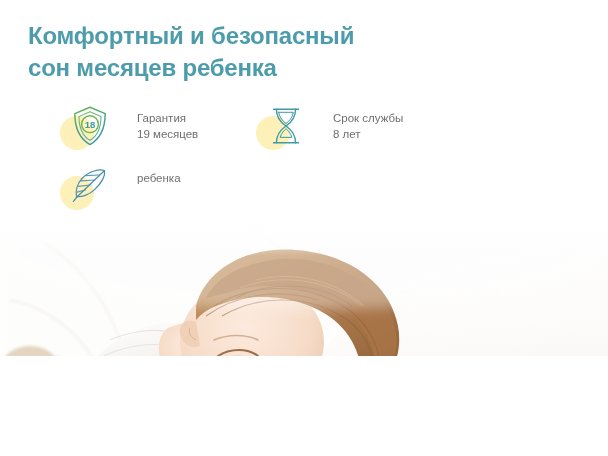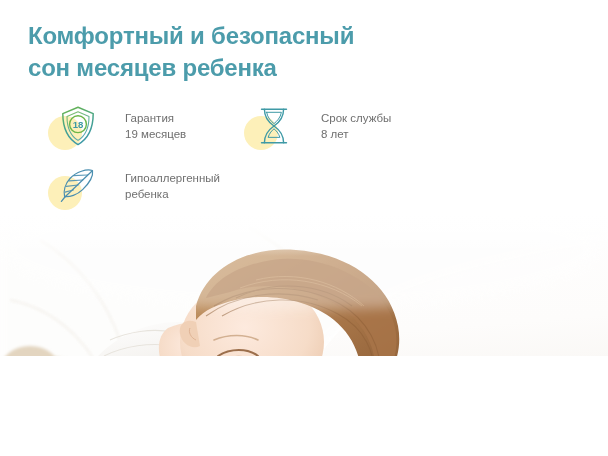--- a/index.html
+++ b/index.html
@@ -28,21 +28,21 @@
     font-weight:bold;
     line-height:1.33;
     letter-spacing:-0.2px;
     color:#4c9cab;
   }
   .headline .line { display:block; }
 
   
   .features {
     position:absolute;
-    left:56px; top:106px;
+    left:68px; top:106px;
     width:470px;
     display:grid;
     grid-template-columns:196px 260px;
     grid-template-rows:60px 56px;
     column-gap:0px;
   }
 
   .feature {
     position:relative;
     display:flex;
@@ -165,21 +165,20 @@
             <path d="M35.8 7.2 L8.9 33.0"></path>
             <path d="M31.4 11.0 L17.4 11.6" opacity="0.9"></path>
             <path d="M26.6 16.0 L13.2 16.8" opacity="0.9"></path>
             <path d="M22.0 21.0 L10.4 22.4" opacity="0.9"></path>
             <path d="M17.3 26.0 L9.0 28.2" opacity="0.9"></path>
             <path d="M8.9 33.0 L5.4 37.4"></path>
           </g>
         </svg>
       </span>
       <span class="feature-text">
-        <span class="t-line">Гипоаллергенный</span>
         <span class="t-line">ребенка</span>
       </span>
     </div>
 
 
   </div>
 
   <div class="photo">
     <svg viewBox="0 0 608 246" xmlns="http://www.w3.org/2000/svg" preserveAspectRatio="none">
       <defs>

